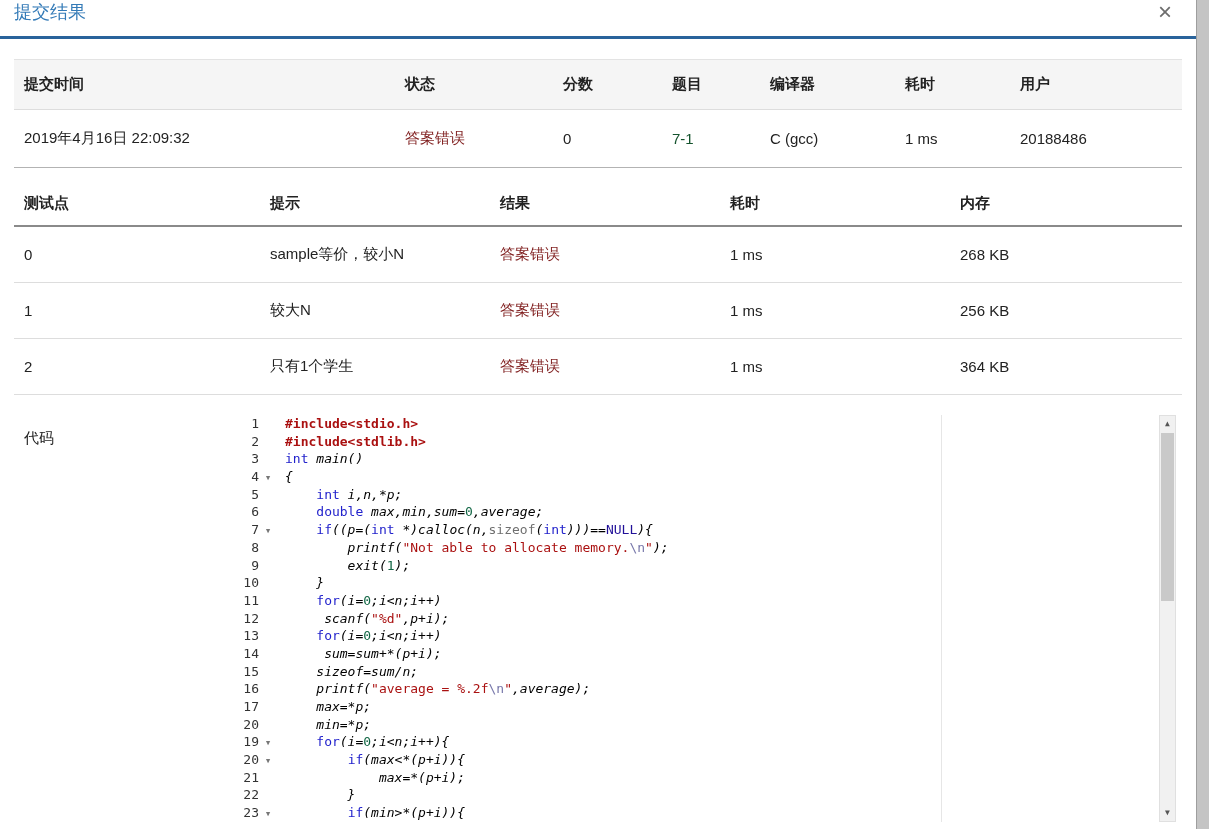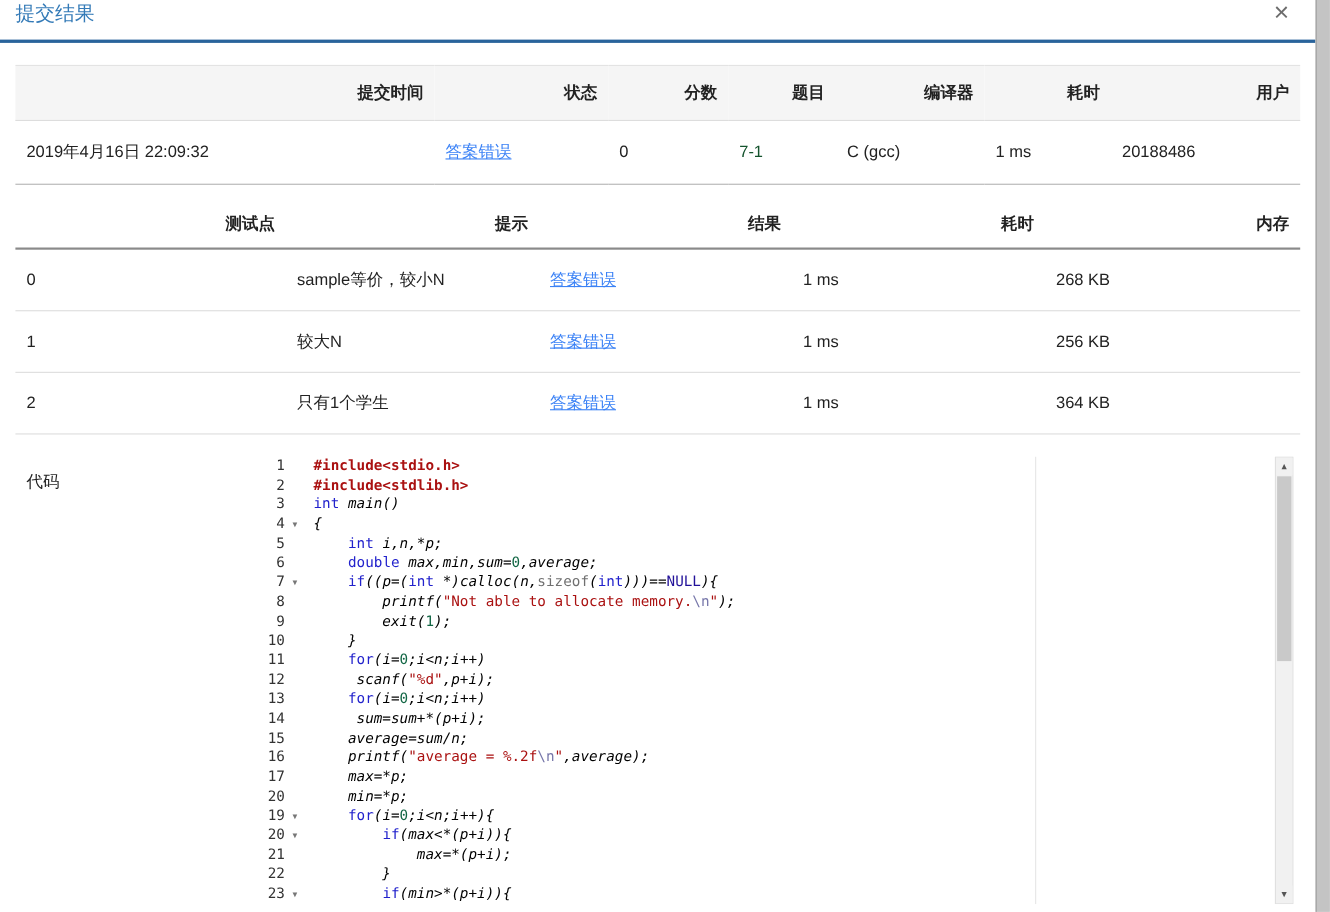--- a/index.html
+++ b/index.html
@@ -8,32 +8,32 @@
   .backdrop-strip{position:absolute;right:0;top:0;width:13px;height:829px;background:#c4c4c4;border-left:1px solid #9e9e9e;box-sizing:border-box;}
 
   .modal-header{display:flex;justify-content:space-between;align-items:center;
     padding:0 24px 12px 14px;border-bottom:3px solid #29639b;}
   .modal-title{margin:0;font-size:18px;font-weight:400;color:#337ab7;}
   .close{font-size:24px;line-height:1;color:#6d6d6d;cursor:pointer;}
 
   .content{padding:0 14px;}
 
   table{width:100%;border-collapse:collapse;table-layout:fixed;font-size:15px;color:#222;}
-  th{text-align:right;font-weight:700;}
+  th{text-align:left;font-weight:700;}
   td{text-align:left;}
 
   .t1{margin-top:20px;border-top:1px solid #e3e3e3;}
   .t1 th{background:#f5f5f5;padding:15px 10px;border-bottom:1px solid #ddd;}
   .t1 td{padding:19px 10px;border-bottom:1px solid #b3b3b3;}
 
   .t2{margin-top:14px;}
   .t2 th{padding:12px 10px;border-bottom:2px solid #8a8a8a;}
   .t2 td{padding:18px 10px;border-bottom:1px solid #ddd;}
 
-  .status{color:#3b82f6;text-decoration:underline;}
+  .status{color:#7f1d1d;}
   .link{color:#14532d;text-decoration:none;cursor:pointer;}
 
   .code-section{display:flex;align-items:flex-start;margin-top:20px;}
   .code-label{width:211px;box-sizing:border-box;padding:14px 0 0 10px;font-size:15px;color:#222;}
   .editor{position:relative;flex:1;height:407px;overflow:hidden;margin-right:6px;
     font-family:"DejaVu Sans Mono","Liberation Mono",monospace;font-size:13px;line-height:17.7px;
     cursor:text;background:#fff;}
   .ruler{position:absolute;left:716px;top:0;bottom:0;width:1px;background:#e6e6e6;}
   .lines{position:relative;}
   .cl{white-space:pre;height:17.7px;}
@@ -157,21 +157,21 @@
               <div class="cl"><span class="gut"><span class="lnum">5</span><span class="fold"></span></span><span class="src"><span class="t-p">    </span><span class="t-k">int</span><span class="t-p"> i,n,*p;</span></span></div>
               <div class="cl"><span class="gut"><span class="lnum">6</span><span class="fold"></span></span><span class="src"><span class="t-p">    </span><span class="t-k">double</span><span class="t-p"> max,min,sum=</span><span class="t-n">0</span><span class="t-p">,average;</span></span></div>
               <div class="cl"><span class="gut"><span class="lnum">7</span><span class="fold">▾</span></span><span class="src"><span class="t-p">    </span><span class="t-k">if</span><span class="t-p">((p=(</span><span class="t-k">int</span><span class="t-p"> *)calloc(n,</span><span class="t-m">sizeof</span><span class="t-p">(</span><span class="t-k">int</span><span class="t-p">)))==</span><span class="t-a">NULL</span><span class="t-p">){</span></span></div>
               <div class="cl"><span class="gut"><span class="lnum">8</span><span class="fold"></span></span><span class="src"><span class="t-p">        printf(</span><span class="t-s">"Not able to allocate memory.</span><span class="t-e">\n</span><span class="t-s">"</span><span class="t-p">);</span></span></div>
               <div class="cl"><span class="gut"><span class="lnum">9</span><span class="fold"></span></span><span class="src"><span class="t-p">        exit(</span><span class="t-n">1</span><span class="t-p">);</span></span></div>
               <div class="cl"><span class="gut"><span class="lnum">10</span><span class="fold"></span></span><span class="src"><span class="t-p">    }</span></span></div>
               <div class="cl"><span class="gut"><span class="lnum">11</span><span class="fold"></span></span><span class="src"><span class="t-p">    </span><span class="t-k">for</span><span class="t-p">(i=</span><span class="t-n">0</span><span class="t-p">;i&lt;n;i++)</span></span></div>
               <div class="cl"><span class="gut"><span class="lnum">12</span><span class="fold"></span></span><span class="src"><span class="t-p">     scanf(</span><span class="t-s">"%d"</span><span class="t-p">,p+i);</span></span></div>
               <div class="cl"><span class="gut"><span class="lnum">13</span><span class="fold"></span></span><span class="src"><span class="t-p">    </span><span class="t-k">for</span><span class="t-p">(i=</span><span class="t-n">0</span><span class="t-p">;i&lt;n;i++)</span></span></div>
               <div class="cl"><span class="gut"><span class="lnum">14</span><span class="fold"></span></span><span class="src"><span class="t-p">     sum=sum+*(p+i);</span></span></div>
-              <div class="cl"><span class="gut"><span class="lnum">15</span><span class="fold"></span></span><span class="src"><span class="t-p">    average=sum/n;</span></span></div>
+              <div class="cl"><span class="gut"><span class="lnum">15</span><span class="fold"></span></span><span class="src"><span class="t-p">    sizeof=sum/n;</span></span></div>
               <div class="cl"><span class="gut"><span class="lnum">16</span><span class="fold"></span></span><span class="src"><span class="t-p">    printf(</span><span class="t-s">"average = %.2f</span><span class="t-e">\n</span><span class="t-s">"</span><span class="t-p">,average);</span></span></div>
               <div class="cl"><span class="gut"><span class="lnum">17</span><span class="fold"></span></span><span class="src"><span class="t-p">    max=*p;</span></span></div>
               <div class="cl"><span class="gut"><span class="lnum">20</span><span class="fold"></span></span><span class="src"><span class="t-p">    min=*p;</span></span></div>
               <div class="cl"><span class="gut"><span class="lnum">19</span><span class="fold">▾</span></span><span class="src"><span class="t-p">    </span><span class="t-k">for</span><span class="t-p">(i=</span><span class="t-n">0</span><span class="t-p">;i&lt;n;i++){</span></span></div>
               <div class="cl"><span class="gut"><span class="lnum">20</span><span class="fold">▾</span></span><span class="src"><span class="t-p">        </span><span class="t-k">if</span><span class="t-p">(max&lt;*(p+i)){</span></span></div>
               <div class="cl"><span class="gut"><span class="lnum">21</span><span class="fold"></span></span><span class="src"><span class="t-p">            max=*(p+i);</span></span></div>
               <div class="cl"><span class="gut"><span class="lnum">22</span><span class="fold"></span></span><span class="src"><span class="t-p">        }</span></span></div>
               <div class="cl"><span class="gut"><span class="lnum">23</span><span class="fold">▾</span></span><span class="src"><span class="t-p">        </span><span class="t-k">if</span><span class="t-p">(min&gt;*(p+i)){</span></span></div>
             </div>
           <div class="sbar">

